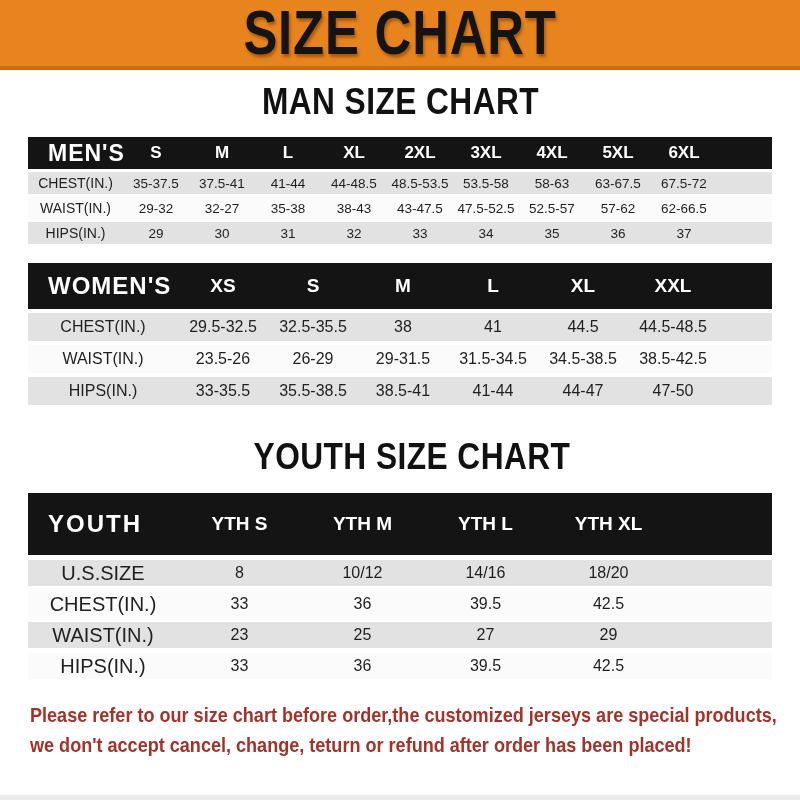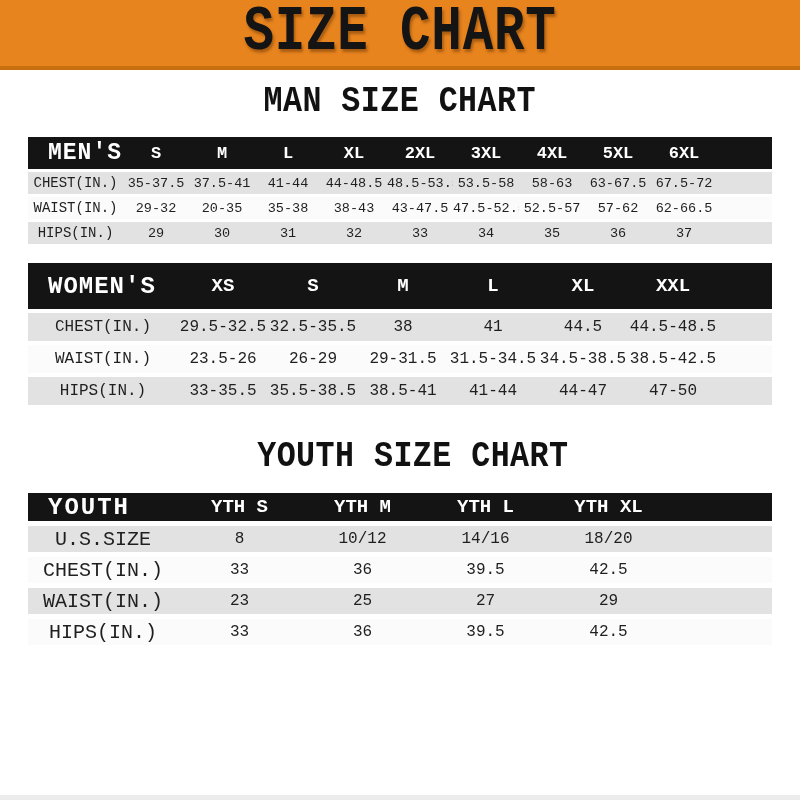--- a/index.html
+++ b/index.html
@@ -7,21 +7,20 @@
     padding: 0;
     background: #ffffff;
     font-family: "Liberation Sans", "DejaVu Sans", sans-serif;
   }
   #page {
     position: relative;
     width: 800px;
     height: 800px;
     background: #ffffff;
     overflow: hidden;
-    font-family: Liberation Mono, monospace;
   }
 
   
   .banner {
     width: 100%;
     height: 66px;
     background: var(--banner-bg, #E8841E);
     border-bottom: 4px solid var(--banner-edge, #C8700F);
     display: flex;
     align-items: center;
@@ -100,21 +99,21 @@
   .t-men th { height: 32px; font-size: 17px; }
   .t-men th.lbl { font-size: 23px; }
   .t-men td { height: 22px; font-size: 13.5px; }
   .t-men td.lbl { font-size: 14px; }
 
   .t-women th { height: 46px; font-size: 19px; }
   .t-women th.lbl { font-size: 24px; }
   .t-women td { height: 28px; font-size: 16px; }
   .t-women td.lbl { font-size: 16px; }
 
-  .t-youth th { height: 28px; font-size: 19px; }
+  .t-youth th { height: 62px; font-size: 19px; }
   .t-youth th.lbl { font-size: 24px; letter-spacing: 2px; }
   .t-youth td { height: 26px; font-size: 16px; }
   .t-youth td.lbl { font-size: 20px; }
 
   
   .disclaimer {
     margin: 16px 0 0 30px;
     color: var(--disclaimer, #A3322A);
   }
   .disclaimer p {
@@ -185,21 +184,21 @@
             <td>48.5-53.5</td>
             <td>53.5-58</td>
             <td>58-63</td>
             <td>63-67.5</td>
             <td>67.5-72</td>
             <td class="sp"></td>
           </tr>
           <tr>
             <td class="lbl">WAIST(IN.)</td>
             <td>29-32</td>
-            <td>20-35</td>
+            <td>32-27</td>
             <td>35-38</td>
             <td>38-43</td>
             <td>43-47.5</td>
             <td>47.5-52.5</td>
             <td>52.5-57</td>
             <td>57-62</td>
             <td>62-66.5</td>
             <td class="sp"></td>
           </tr>
           <tr>
@@ -331,15 +330,19 @@
             <td>33</td>
             <td>36</td>
             <td>39.5</td>
             <td>42.5</td>
             <td class="sp"></td>
           </tr>
         </tbody>
       </table>
   </section>
 
+  <div class="disclaimer">
+    <p>Please refer to our size chart before order,the customized jerseys are special products,</p>
+    <p>we don't accept cancel, change, teturn or refund after order has been placed!</p>
+  </div>
 
   <div class="bottom-edge"></div>
 </div>
 
 </body></html>

